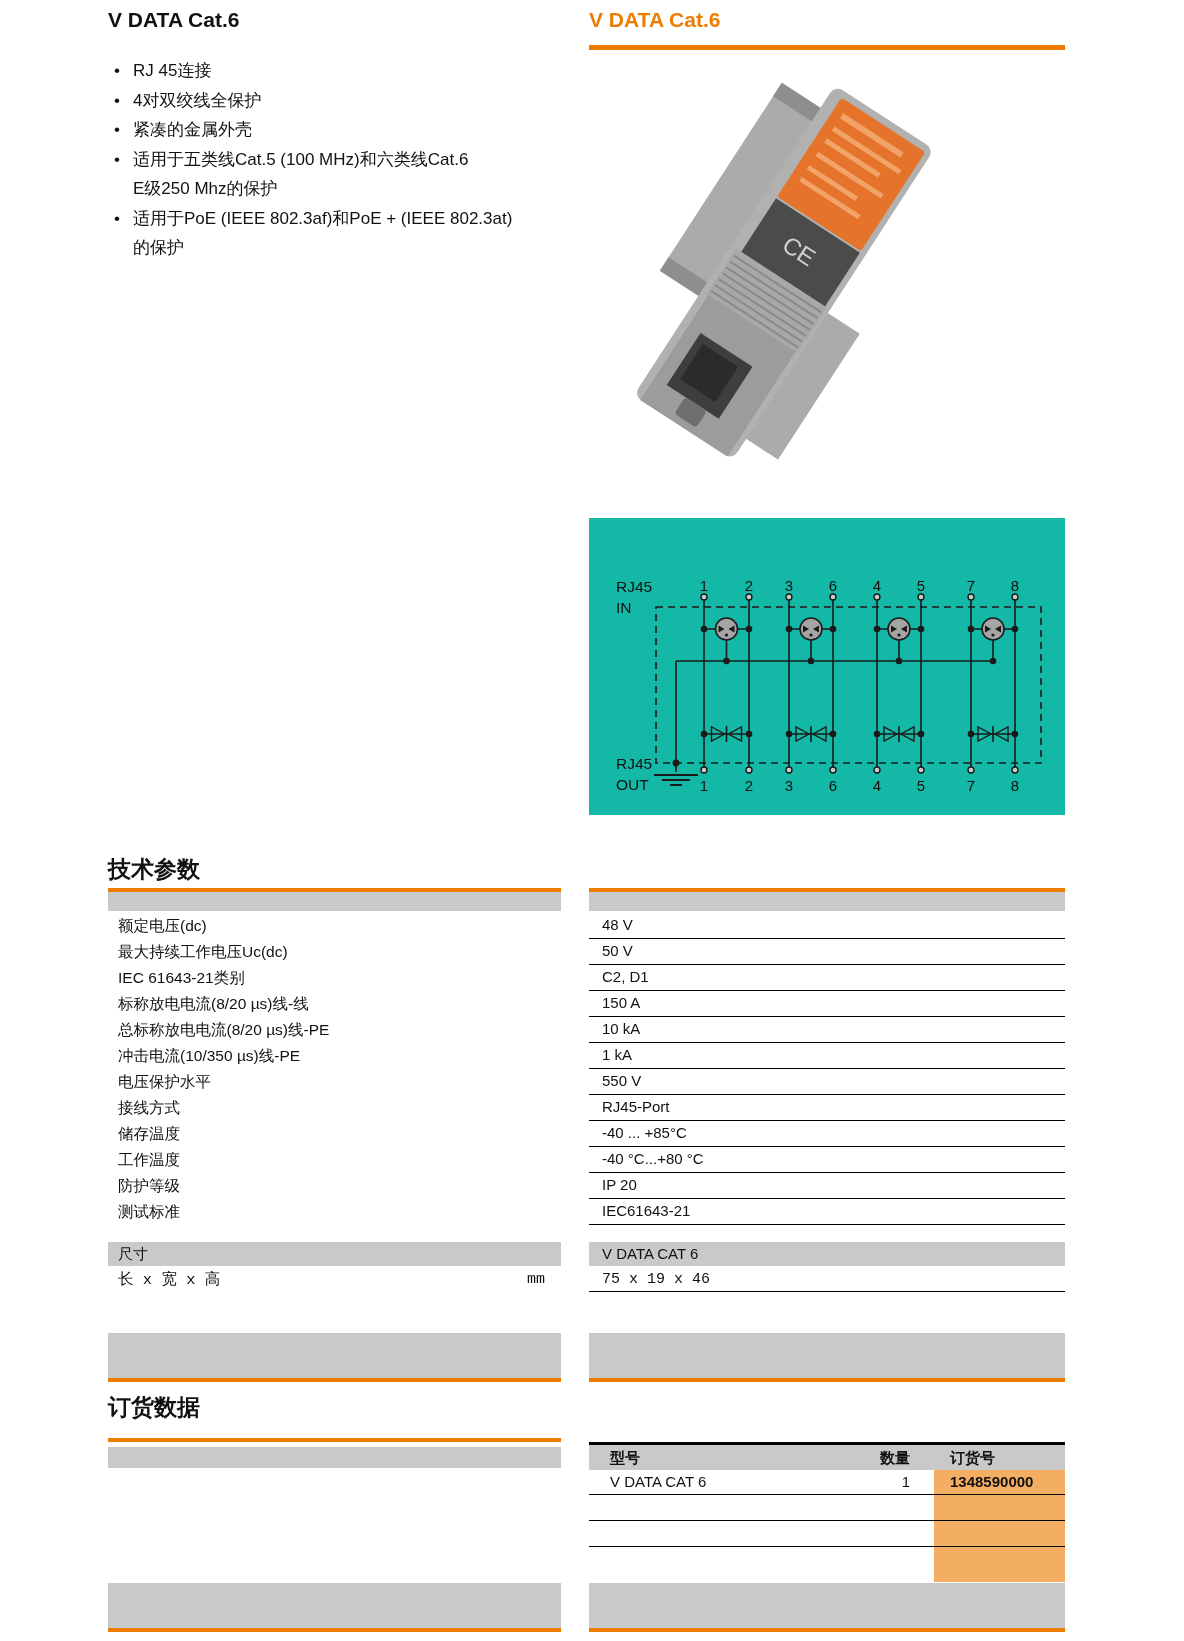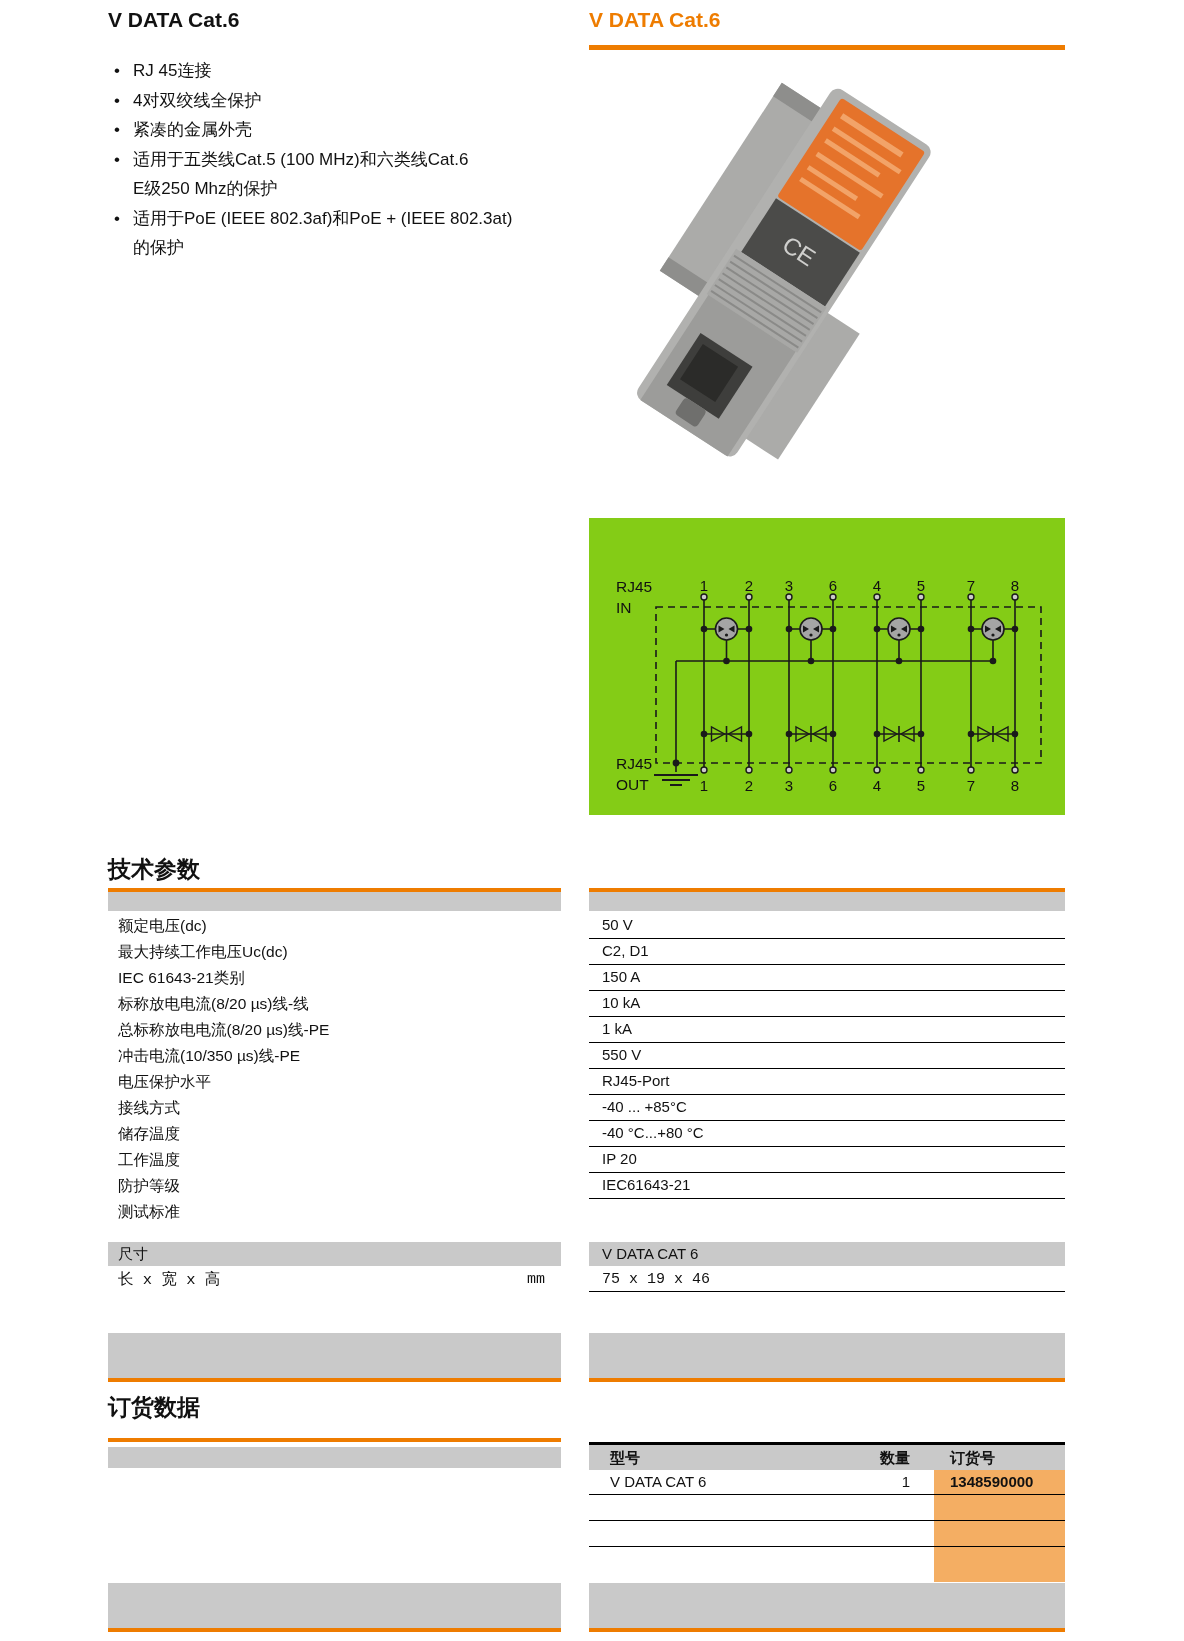--- a/index.html
+++ b/index.html
@@ -12,21 +12,21 @@
   #left-title{left:108px;top:8px;font-size:21px;font-weight:bold;}
   #right-title{left:589px;top:8px;font-size:21px;font-weight:bold;color:#EE7C00;}
   #feature-list{position:absolute;left:112px;top:56px;width:430px;margin:0;padding:0;list-style:none;
                 font-size:17px;line-height:29.5px;}
   #feature-list li{position:relative;padding-left:21px;margin:0;}
   .b-dot{position:absolute;left:2px;top:0;font-size:17px;}
   .b-line{display:block;}
   
   #photo-box{left:605px;top:80px;width:360px;height:400px;background:#fff;}
   
-  #diagram-box{left:589px;top:518px;width:476px;height:297px;background:#84cc16;}
+  #diagram-box{left:589px;top:518px;width:476px;height:297px;background:#14b8a6;}
   .pin{font:15px "Liberation Sans",sans-serif;text-anchor:middle;fill:#111;}
   .dlabel{font:15.5px "Liberation Sans",sans-serif;fill:#111;}
   .w{stroke:#1a1a1a;stroke-width:1.6;fill:none;}
   .w2{stroke:#1a1a1a;stroke-width:2;fill:none;}
   .open{fill:#CBCBCB;stroke:#1a1a1a;stroke-width:1.4;}
   .dot{fill:#1a1a1a;stroke:none;}
   .gdt{fill:#a5a5a5;stroke:#1a1a1a;stroke-width:1.6;}
   .tvs{fill:none;stroke:#1a1a1a;stroke-width:1.4;}
   
   .h1{position:absolute;font-size:23px;font-weight:bold;}
@@ -249,20 +249,21 @@
       <div class="t-label">总标称放电电流(8/20 µs)线-PE</div>
       <div class="t-label">冲击电流(10/350 µs)线-PE</div>
       <div class="t-label">电压保护水平</div>
       <div class="t-label">接线方式</div>
       <div class="t-label">储存温度</div>
       <div class="t-label">工作温度</div>
       <div class="t-label">防护等级</div>
       <div class="t-label">测试标准</div>
     </div>
   <div class="abs" id="tech-values">
+      <div class="t-value">48 V</div>
       <div class="t-value">50 V</div>
       <div class="t-value">C2, D1</div>
       <div class="t-value">150 A</div>
       <div class="t-value">10 kA</div>
       <div class="t-value">1 kA</div>
       <div class="t-value">550 V</div>
       <div class="t-value">RJ45-Port</div>
       <div class="t-value">-40 ... +85°C</div>
       <div class="t-value">-40 °C...+80 °C</div>
       <div class="t-value">IP 20</div>

